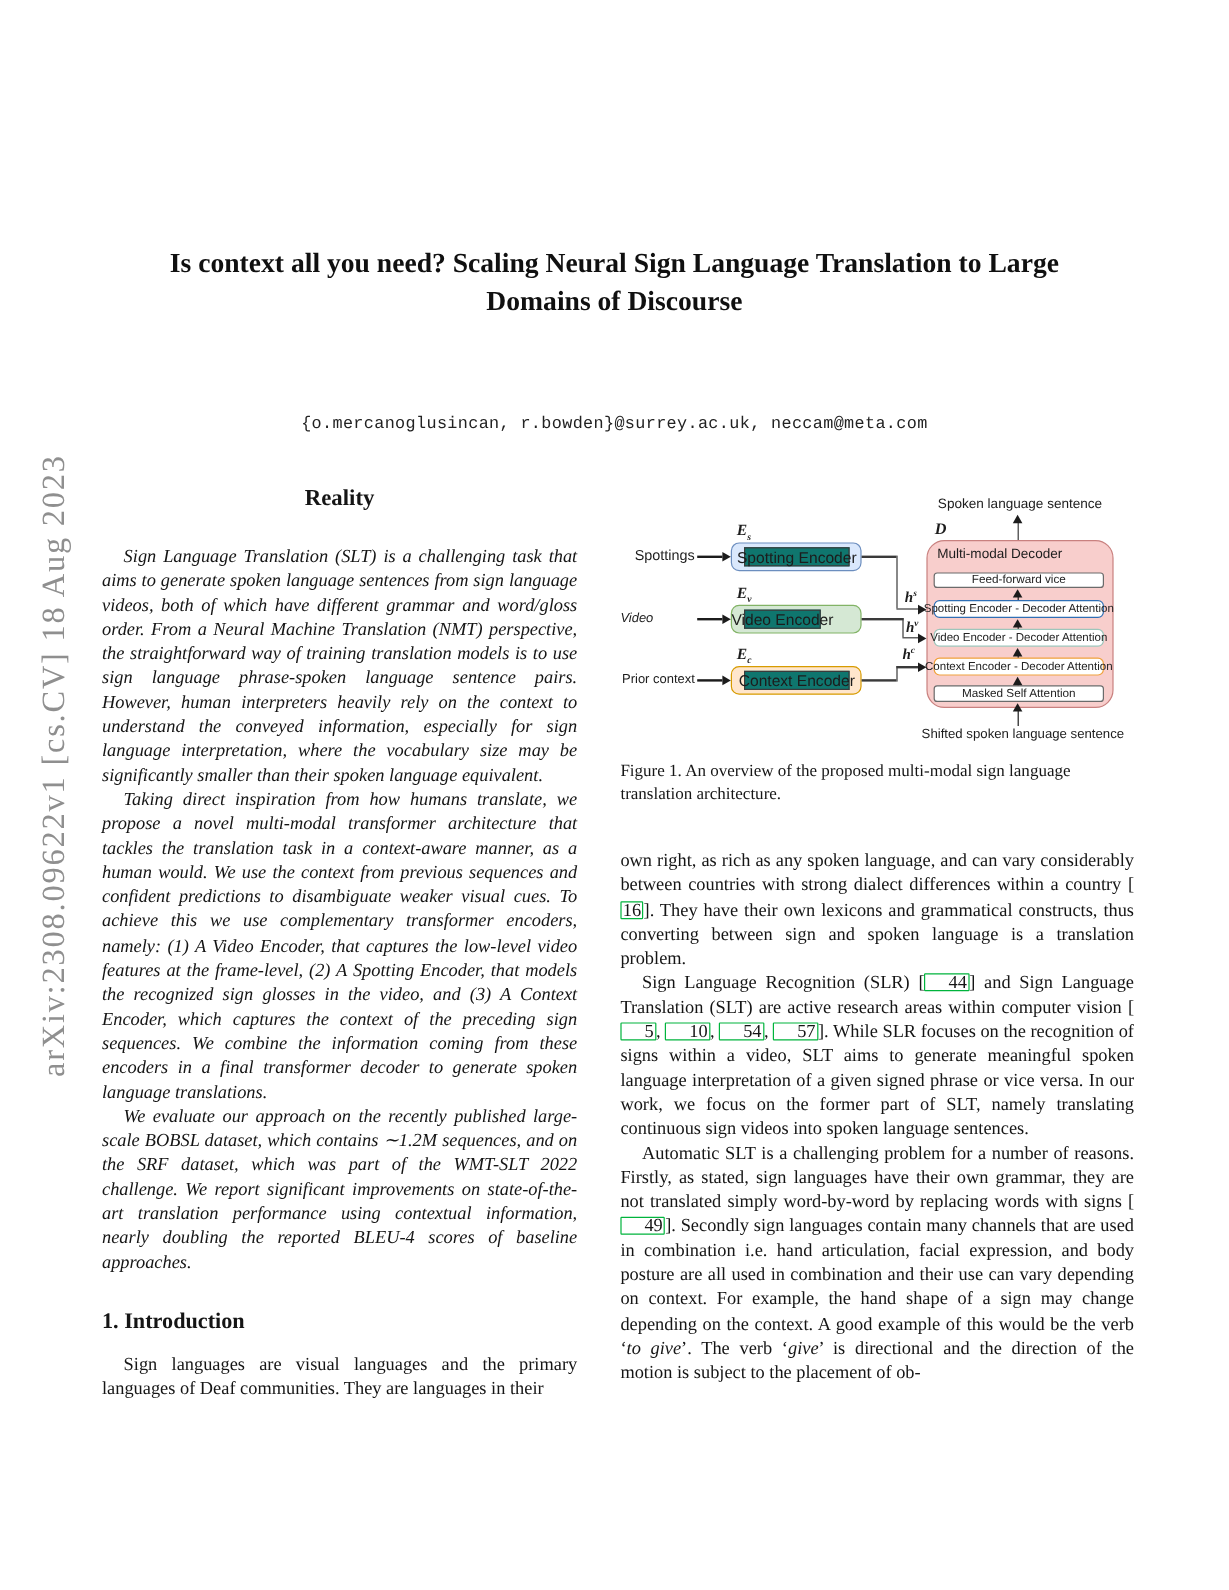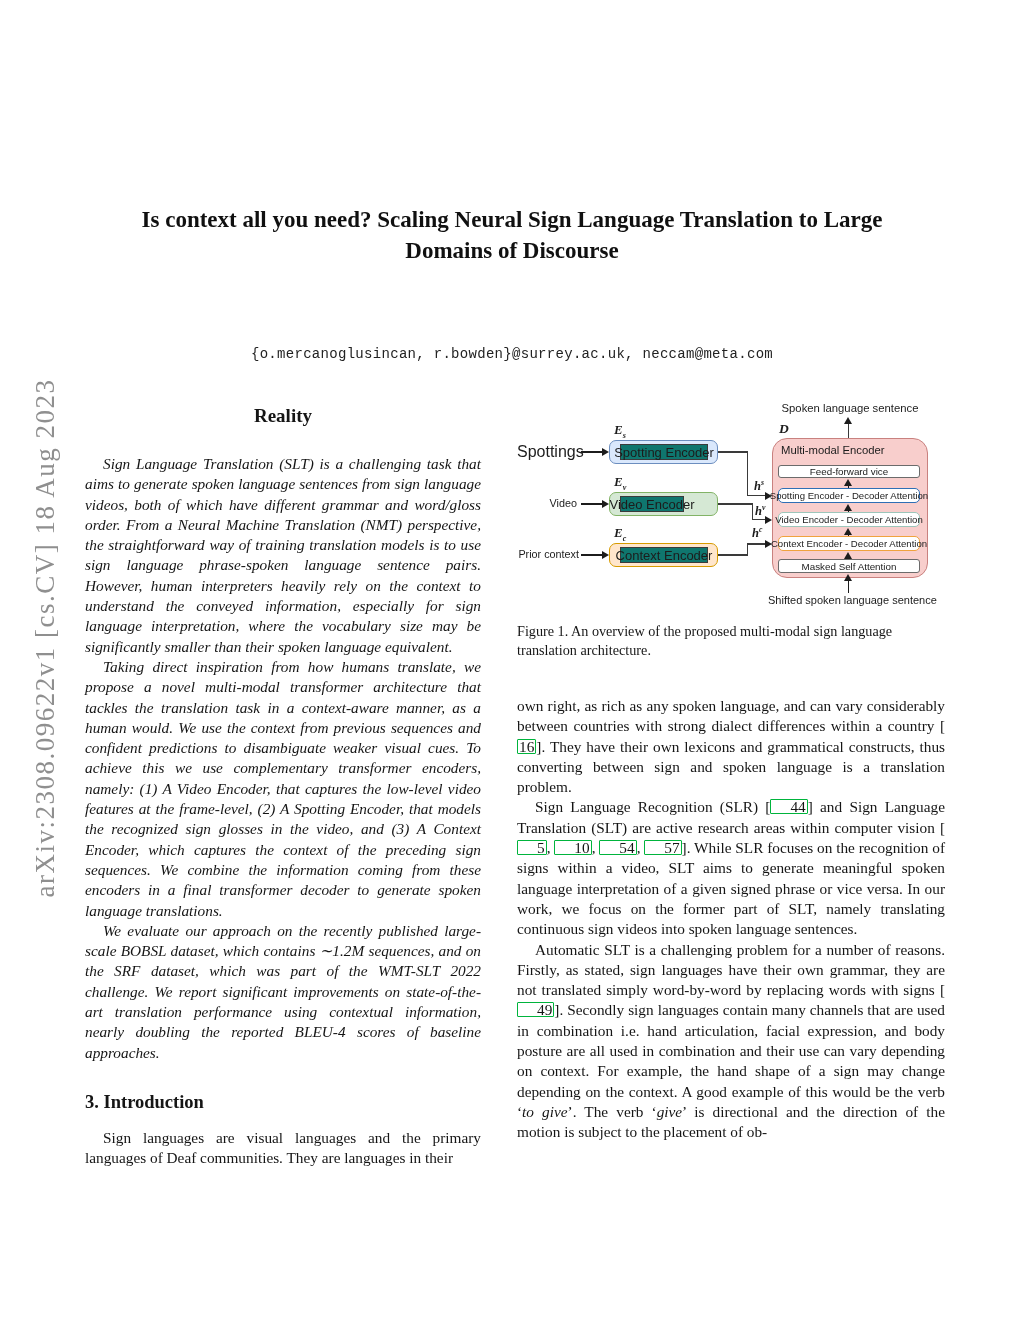--- a/index.html
+++ b/index.html
@@ -20,21 +20,21 @@
   }
   .authors-block{position:absolute;left:82px;top:270px;width:860px;text-align:center;font-size:18.5px;line-height:24px;}
   .affil{font-size:18px;line-height:24px;}
   .authors-block sup, .affil sup{font-size:60%;line-height:0;}
   .emails{
     position:absolute;left:82px;top:346px;width:860px;text-align:center;
     font-family:"Liberation Mono","DejaVu Sans Mono",monospace;font-size:14px;letter-spacing:0.3px;color:#222;
   }
   
   .col-left{position:absolute;left:85px;top:405px;width:396px;}
-  .col-right{position:absolute;left:517px;top:391px;width:428px;}
+  .col-right{position:absolute;left:517px;top:403px;width:428px;}
   .abstract-heading{text-align:center;font-weight:bold;font-size:19px;margin:0 0 27px 0;}
   .abstract-text p{font-style:italic;font-size:15.3px;line-height:20.3px;text-align:justify;text-indent:18px;margin:0;}
   .body-text p{font-size:15.3px;line-height:20.3px;text-align:justify;margin:0;}
   p.indent{text-indent:18px;}
   p.noindent{text-indent:0;}
   .section-heading{font-weight:bold;font-size:18.5px;margin:29px 0 15px 0;}
   
   .cite{display:inline-block;border:1.4px solid #00b43c;border-radius:1px;padding:0 1px;line-height:13px;}
   
   .figure{position:relative;width:428px;height:228px;font-family:"Liberation Sans","DejaVu Sans",sans-serif;color:#1c1c1c;}
@@ -75,37 +75,37 @@
 
   <div class="emails">{o.mercanoglusincan, r.bowden}@surrey.ac.uk, neccam@meta.com</div>
 
   <div class="col-left">
     <div class="abstract-heading">Reality</div>
     <div class="abstract-text">
       <p>Sign Language Translation (SLT) is a challenging task that aims to generate spoken language sentences from sign language videos, both of which have different grammar and word/gloss order. From a Neural Machine Translation (NMT) perspective, the straightforward way of training translation models is to use sign language phrase-spoken language sentence pairs. However, human interpreters heavily rely on the context to understand the conveyed information, especially for sign language interpretation, where the vocabulary size may be significantly smaller than their spoken language equivalent.</p>
       <p>Taking direct inspiration from how humans translate, we propose a novel multi-modal transformer architecture that tackles the translation task in a context-aware manner, as a human would. We use the context from previous sequences and confident predictions to disambiguate weaker visual cues. To achieve this we use complementary transformer encoders, namely: (1) A Video Encoder, that captures the low-level video features at the frame-level, (2) A Spotting Encoder, that models the recognized sign glosses in the video, and (3) A Context Encoder, which captures the context of the preceding sign sequences. We combine the information coming from these encoders in a final transformer decoder to generate spoken language translations.</p>
       <p>We evaluate our approach on the recently published large-scale BOBSL dataset, which contains ∼1.2M sequences, and on the SRF dataset, which was part of the WMT-SLT 2022 challenge. We report significant improvements on state-of-the-art translation performance using contextual information, nearly doubling the reported BLEU-4 scores of baseline approaches.</p>
     </div>
-    <div class="section-heading">3. Introduction</div>
+    <div class="section-heading">1. Introduction</div>
     <div class="body-text">
       <p class="indent">Sign languages are visual languages and the primary languages of Deaf communities. They are languages in their</p>
     </div>
   </div>
 
   <div class="col-right">
 
     <div class="figure">
 
       <div class="fig-text" style="left:255px;top:11px;width:156px;text-align:center;">Spoken language sentence</div>
       <div class="vline" style="left:330.5px;top:31px;height:16px;"></div>
       <div class="head-up" style="left:327px;top:26px;"></div>
 
       <div class="math" style="left:262px;top:30px;font-size:13.5px;"><span>D</span></div>
       <div class="decoder-box" style="left: 255px; top: 47px; width: 156px; height: 140px; background: rgb(248, 206, 204); border-color: rgb(201, 129, 127);"></div>
-      <div class="fig-text" style="left:264px;top:53px;font-size:11.3px;">Multi-modal Encoder</div>
+      <div class="fig-text" style="left:264px;top:53px;font-size:11.3px;">Multi-modal Decoder</div>
 
       <div class="layer" style="left: 261px; top: 74px; width: 142px; height: 13px; font-size: 9.8px; border-color: rgb(107, 107, 107);">Feed-forward vice</div>
       <div class="layer layer-accent" style="left: 261px; top: 97px; width: 142px; height: 15px; border-color: rgb(47, 111, 181);">Spotting Encoder - Decoder Attention</div>
       <div class="layer layer-accent" style="left: 261px; top: 121px; width: 142px; height: 15px; border-color: rgb(157, 198, 187);">Video Encoder - Decoder Attention</div>
       <div class="layer layer-accent" style="left: 261px; top: 145px; width: 142px; height: 15px; border-color: rgb(240, 162, 62);">Context Encoder - Decoder Attention</div>
       <div class="layer" style="left: 261px; top: 168px; width: 142px; height: 14px; font-size: 9.8px; border-color: rgb(107, 107, 107);">Masked Self Attention</div>
 
       <div class="head-up" style="left:327px;top:87.5px;"></div>
       <div class="vline" style="left:330.5px;top:92.5px;height:4.5px;background:#1c1c1c;"></div>
       <div class="head-up" style="left:327px;top:112.5px;"></div>
@@ -115,28 +115,28 @@
       <div class="head-up" style="left:327px;top:160.5px;"></div>
       <div class="vline" style="left:330.5px;top:165.5px;height:2.5px;background:#1c1c1c;"></div>
 
       <div class="head-up" style="left:327px;top:182.5px;"></div>
       <div class="vline" style="left:330.5px;top:187.5px;height:14px;background:#1c1c1c;"></div>
       <div class="fig-text" style="left:251px;top:203px;width:164px;text-align:center;font-size:11px;">Shifted spoken language sentence</div>
 
       <div class="math" style="left:97px;top:31px;font-size:13px;"><span>E</span><sub>s</sub></div>
       <div class="enc-box" style="left: 92px; top: 49px; width: 109px; height: 24px; background: rgb(218, 232, 252); border-color: rgb(108, 142, 191);"></div>
       <div class="enc-inner" style="left:103px;top:53px;width:88px;height:16px;">Spotting Encoder</div>
-      <div class="fig-text" style="left:0px;top:54px;width:62px;text-align:right;font-size:16px;">Spottings</div>
+      <div class="fig-text" style="left:0px;top:54px;width:62px;text-align:right;font-size:12px;">Spottings</div>
       <div class="hline" style="left:64px;top:60px;width:21px;background:#1c1c1c;"></div>
       <div class="head-right" style="left:85px;top:57px;"></div>
 
       <div class="math" style="left:97px;top:83px;font-size:13px;"><span>E</span><sub>v</sub></div>
       <div class="enc-box" style="left: 92px; top: 101px; width: 109px; height: 24px; background: rgb(213, 232, 212); border-color: rgb(130, 179, 102);"></div>
       <div class="enc-inner" style="left:103px;top:105px;width:64px;height:16px;">Video Encoder</div>
-      <div class="fig-text" style="left:0px;top:106px;width:60px;text-align:right;font-size:10.8px;">Video</div>
+      <div class="fig-text" style="left:0px;top:106px;width:60px;text-align:left;font-size:10.8px;font-style:italic;">Video</div>
       <div class="hline" style="left:64px;top:112px;width:21px;background:#1c1c1c;"></div>
       <div class="head-right" style="left:85px;top:109px;"></div>
 
       <div class="math" style="left:97px;top:134px;font-size:13px;"><span>E</span><sub>c</sub></div>
       <div class="enc-box" style="left: 92px; top: 152px; width: 109px; height: 24px; background: rgb(255, 230, 204); border-color: rgb(215, 155, 0);"></div>
       <div class="enc-inner" style="left:103px;top:156px;width:88px;height:16px;">Context Encoder</div>
       <div class="fig-text" style="left:0px;top:157px;width:62px;text-align:right;font-size:10.8px;">Prior context</div>
       <div class="hline" style="left:64px;top:163px;width:21px;background:#1c1c1c;"></div>
       <div class="head-right" style="left:85px;top:160px;"></div>
 

